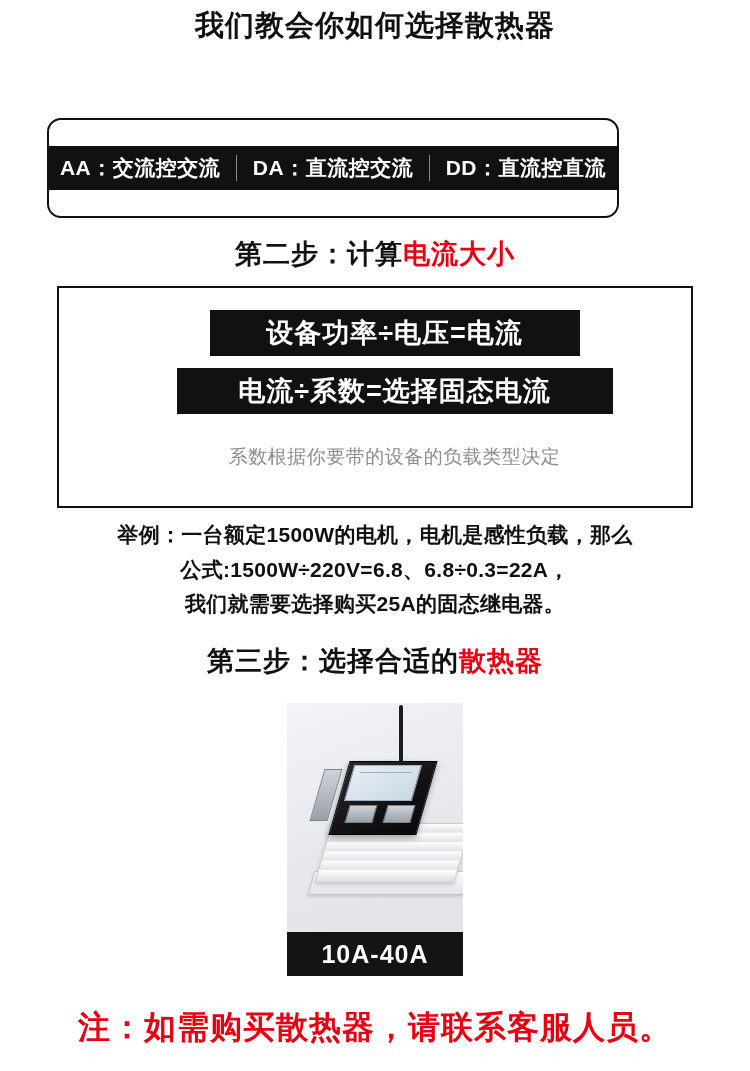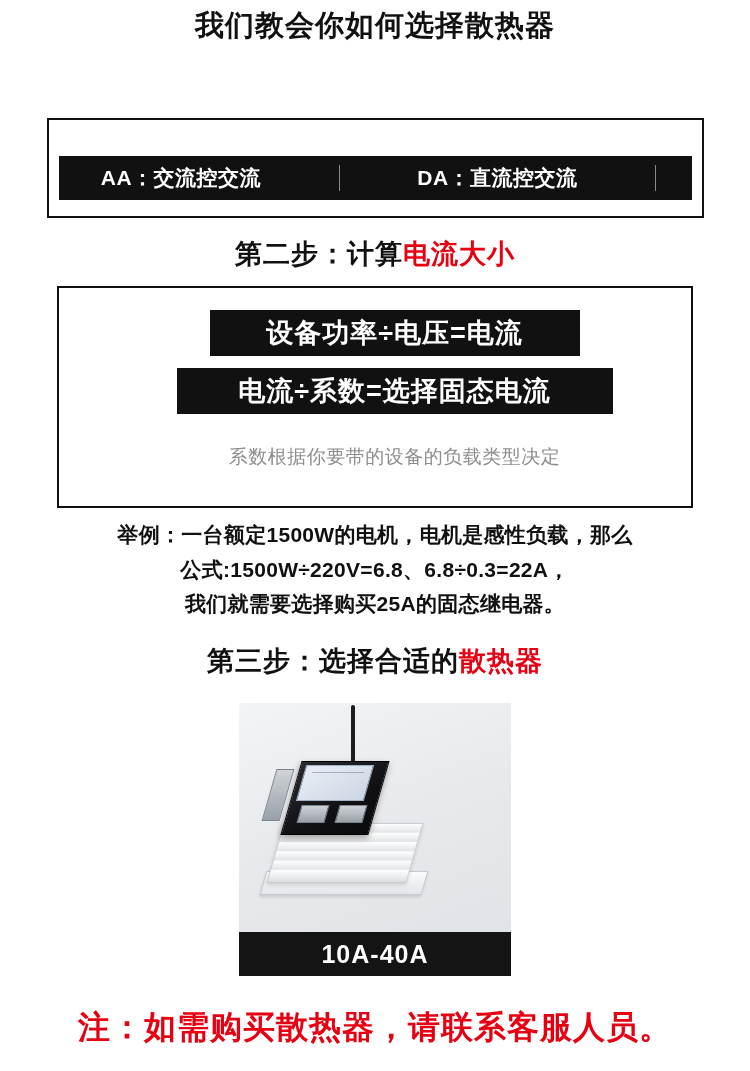--- a/index.html
+++ b/index.html
@@ -48,23 +48,24 @@
   .box-outline {
     border: 2px solid #111;
     background: #fff;
     box-sizing: border-box;
     padding-left: 39px;
   }
   #step1-box {
     position: absolute;
     left: 47px;
     top: 118px;
-    width: 657px;
+    width: 572px;
     height: 100px;
-    padding: 10px;
+    padding: 0;
+    border-radius: 14px;
   }
   .black-bar {
     background: #111;
     color: #ffffff;
     display: flex;
     align-items: center;
     justify-content: space-around;
     height: 44px;
     margin-top: 26px;
   }
@@ -149,26 +150,25 @@
   .photos {
     position: absolute;
     top: 703px;
     left: 0;
     width: 750px;
     display: flex;
     justify-content: center;
     gap: 28px;
   }
   .photo-card {
-    width: 252px;
+    width: 176px;
     height: 273px;
     position: relative;
     overflow: hidden;
     background: linear-gradient(160deg, #f3f4f6 0%, #e7e9ec 45%, #dfe2e6 100%);
-    padding-left: 20px;
   }
   .cap-bar {
     position: absolute;
     left: 0;
     bottom: 0;
     width: 100%;
     height: 44px;
     background: #141414;
     color: #fff;
     font-size: 25px;
@@ -269,20 +269,21 @@
 
   <div class="main-title">我们教会你如何选择散热器</div>
 
 
   <div class="box-outline" id="step1-box">
     <div class="black-bar">
       <span class="bar-item">AA：交流控交流</span>
       <span class="bar-sep"></span>
       <span class="bar-item">DA：直流控交流</span>
       <span class="bar-sep"></span>
+      <span class="bar-item">DD：直流控直流</span>
     </div>
   </div>
 
   <div class="step-title" style="position:absolute;left:0;top:238px;width:750px;">
     <span>第二步：计算</span><span class="hl">电流大小</span>
   </div>
 
   <div class="box-outline" id="step2-box">
     <div class="formula-bar" id="formula1">设备功率÷电压=电流</div>
     <div class="formula-bar" id="formula2">电流÷系数=选择固态电流</div>

